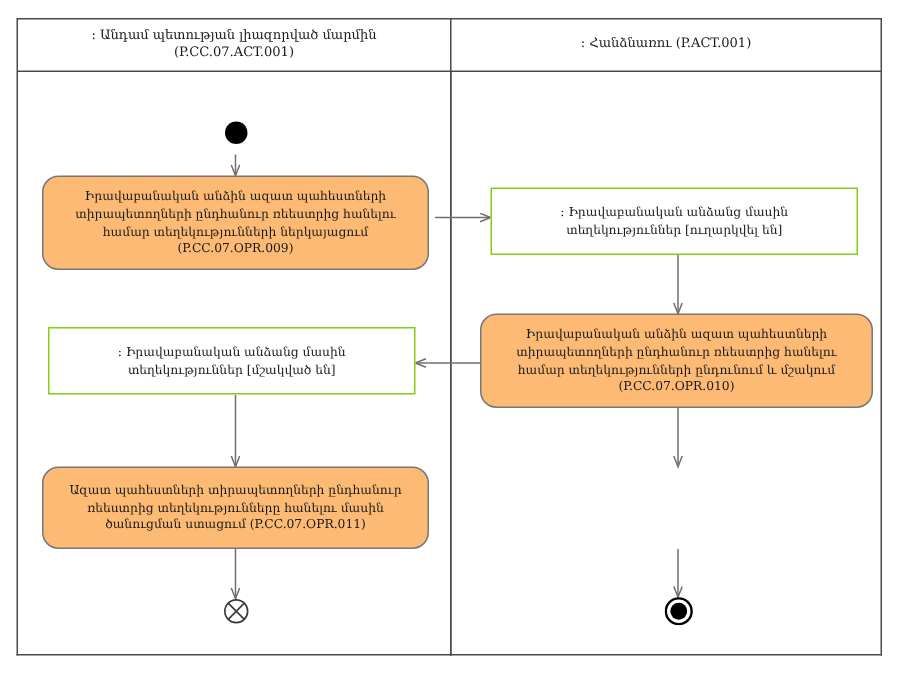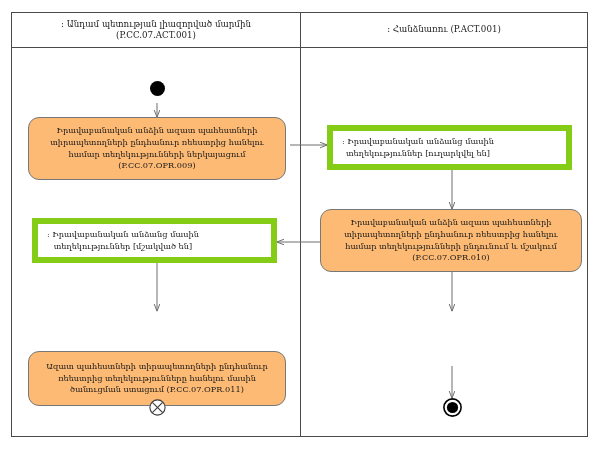--- a/index.html
+++ b/index.html
@@ -55,25 +55,26 @@
     justify-content: center;
     text-align: center;
     line-height: 1.42;
     font-size: 8.2px;
     color: #1a1a1a;
     padding: 3px 9px;
   }
   .signal {
     position: absolute;
     box-sizing: border-box;
-    border: 6px solid #84cc16;
+    border: 1px solid #84cc16;
     border-radius: 0;
     background: #ffffff;
     display: flex;
     align-items: center;
+    justify-content: center;
     text-align: center;
     line-height: 1.42;
     font-size: 8.2px;
     color: #1a1a1a;
     padding: 3px 9px;
   }
 
   .node-text {
     display: block;
     white-space: pre-line;
@@ -154,21 +155,21 @@
 տիրապետողների ընդհանուր ռեեստրից հանելու
 համար տեղեկությունների ներկայացում
 (P.CC.07.OPR.009)</span>
   </div>
 
   <div class="signal" style="left:32px; top:218px; width:245px; height:45px;">
     <span class="node-text">: Իրավաբանական անձանց մասին
 տեղեկություններ [մշակված են]</span>
   </div>
 
-  <div class="action" style="left:28px; top:311px; width:258px; height:55px;margin-top:40px;">
+  <div class="action" style="left:28px; top:311px; width:258px; height:55px;">
     <span class="node-text">Ազատ պահեստների տիրապետողների ընդհանուր
 ռեեստրից տեղեկությունները հանելու մասին
 ծանուցման ստացում (P.CC.07.OPR.011)</span>
   </div>
 
   <div class="flow-final-node" style="left:149px; top:399px;">
     <svg viewBox="0 0 17 17" width="17" height="17" xmlns="http://www.w3.org/2000/svg">
       <circle cx="8.5" cy="8.5" r="7.6" fill="#ffffff" stroke="#3a3a3a" stroke-width="1.1"></circle>
       <line x1="3.3" y1="3.3" x2="13.7" y2="13.7" stroke="#3a3a3a" stroke-width="1.1"></line>
       <line x1="13.7" y1="3.3" x2="3.3" y2="13.7" stroke="#3a3a3a" stroke-width="1.1"></line>

